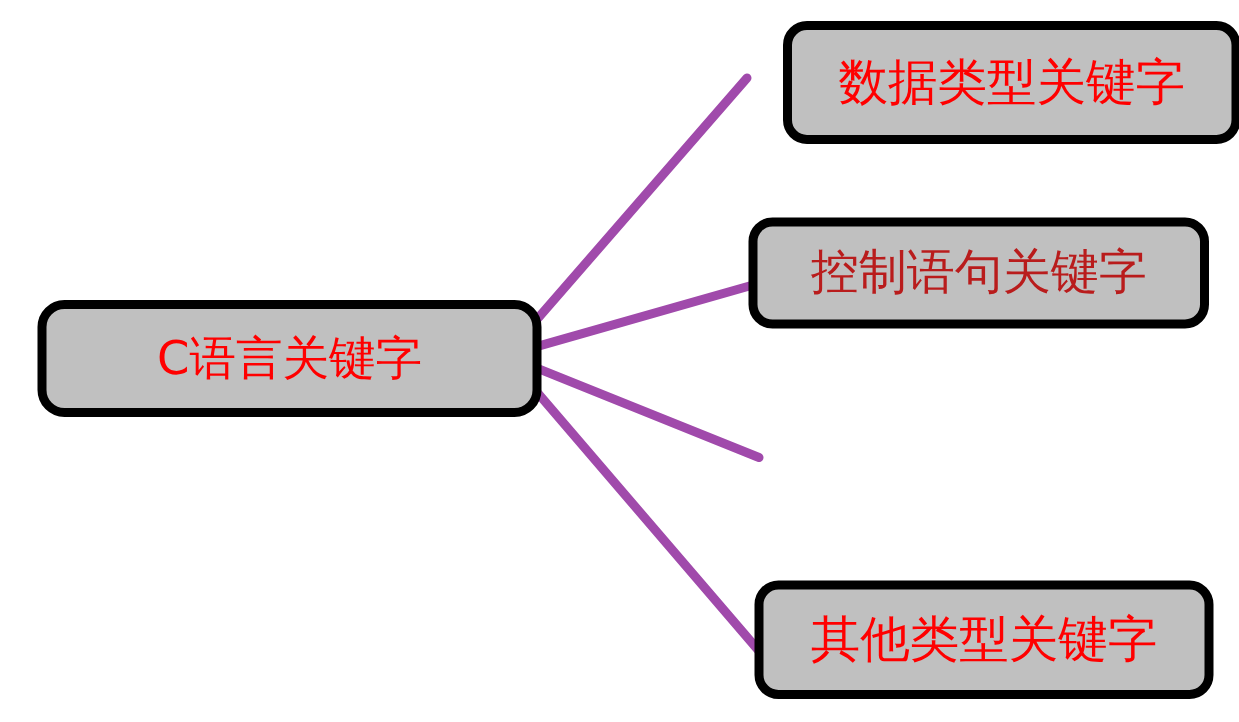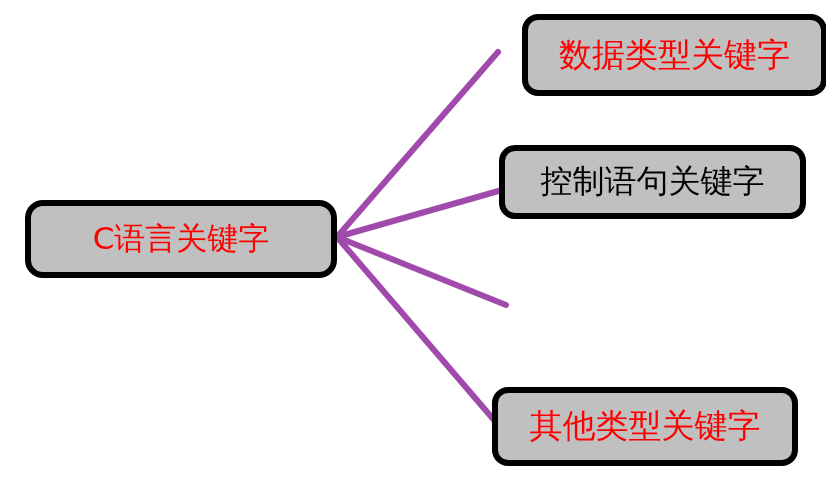--- a/index.html
+++ b/index.html
@@ -40,21 +40,21 @@
     color: #ff0000;
     font-family: "DejaVu Sans", sans-serif;
     font-weight: 400;
     white-space: nowrap;
     letter-spacing: 0px;
   }
   
   #node-root {
     left: 25px;
     top: 200px;
-    width: 312px;
+    width: 336px;
     height: 78px;
     border-radius: 18px;
     align-items: center;
   }
   #node-root .node-label {
     font-size: 31px;
   }
   
   #node-child-0 {
     left: 494px;
@@ -69,21 +69,21 @@
     width: 307px;
     height: 74px;
   }
   #node-child-2 {
     left: 504px;
     top: 267px;
     width: 305px;
     height: 77px;
   }
   #node-child-3 {
-    left: 492px;
+    left: 503px;
     top: 387px;
     width: 306px;
     height: 79px;
   }
   #node-child-0 .node-label { font-size: 33px; }
   #node-child-1 .node-label { font-size: 32px; }
   #node-child-2 .node-label { font-size: 33px; }
   #node-child-3 .node-label { font-size: 33px; }
 </style>
 </head>
@@ -100,21 +100,21 @@
 
   <div class="node" id="node-root" style="background: rgb(192, 192, 192); border-color: rgb(0, 0, 0);">
     <span class="node-label" style="color: rgb(255, 0, 0);">C语言关键字</span>
   </div>
 
   <div class="node" id="node-child-0" style="background: rgb(192, 192, 192); border-color: rgb(0, 0, 0);">
     <span class="node-label" style="color: rgb(255, 0, 0);">数据类型关键字</span>
   </div>
 
   <div class="node" id="node-child-1" style="background: rgb(192, 192, 192); border-color: rgb(0, 0, 0);">
-    <span class="node-label" style="color: #000000;">控制语句关键字</span>
+    <span class="node-label" style="color: #b91c1c;">控制语句关键字</span>
   </div>
 
 
   <div class="node" id="node-child-3" style="background: rgb(192, 192, 192); border-color: rgb(0, 0, 0);">
     <span class="node-label" style="color: rgb(255, 0, 0);">其他类型关键字</span>
   </div>
 
 </div>
 
 </body></html>

